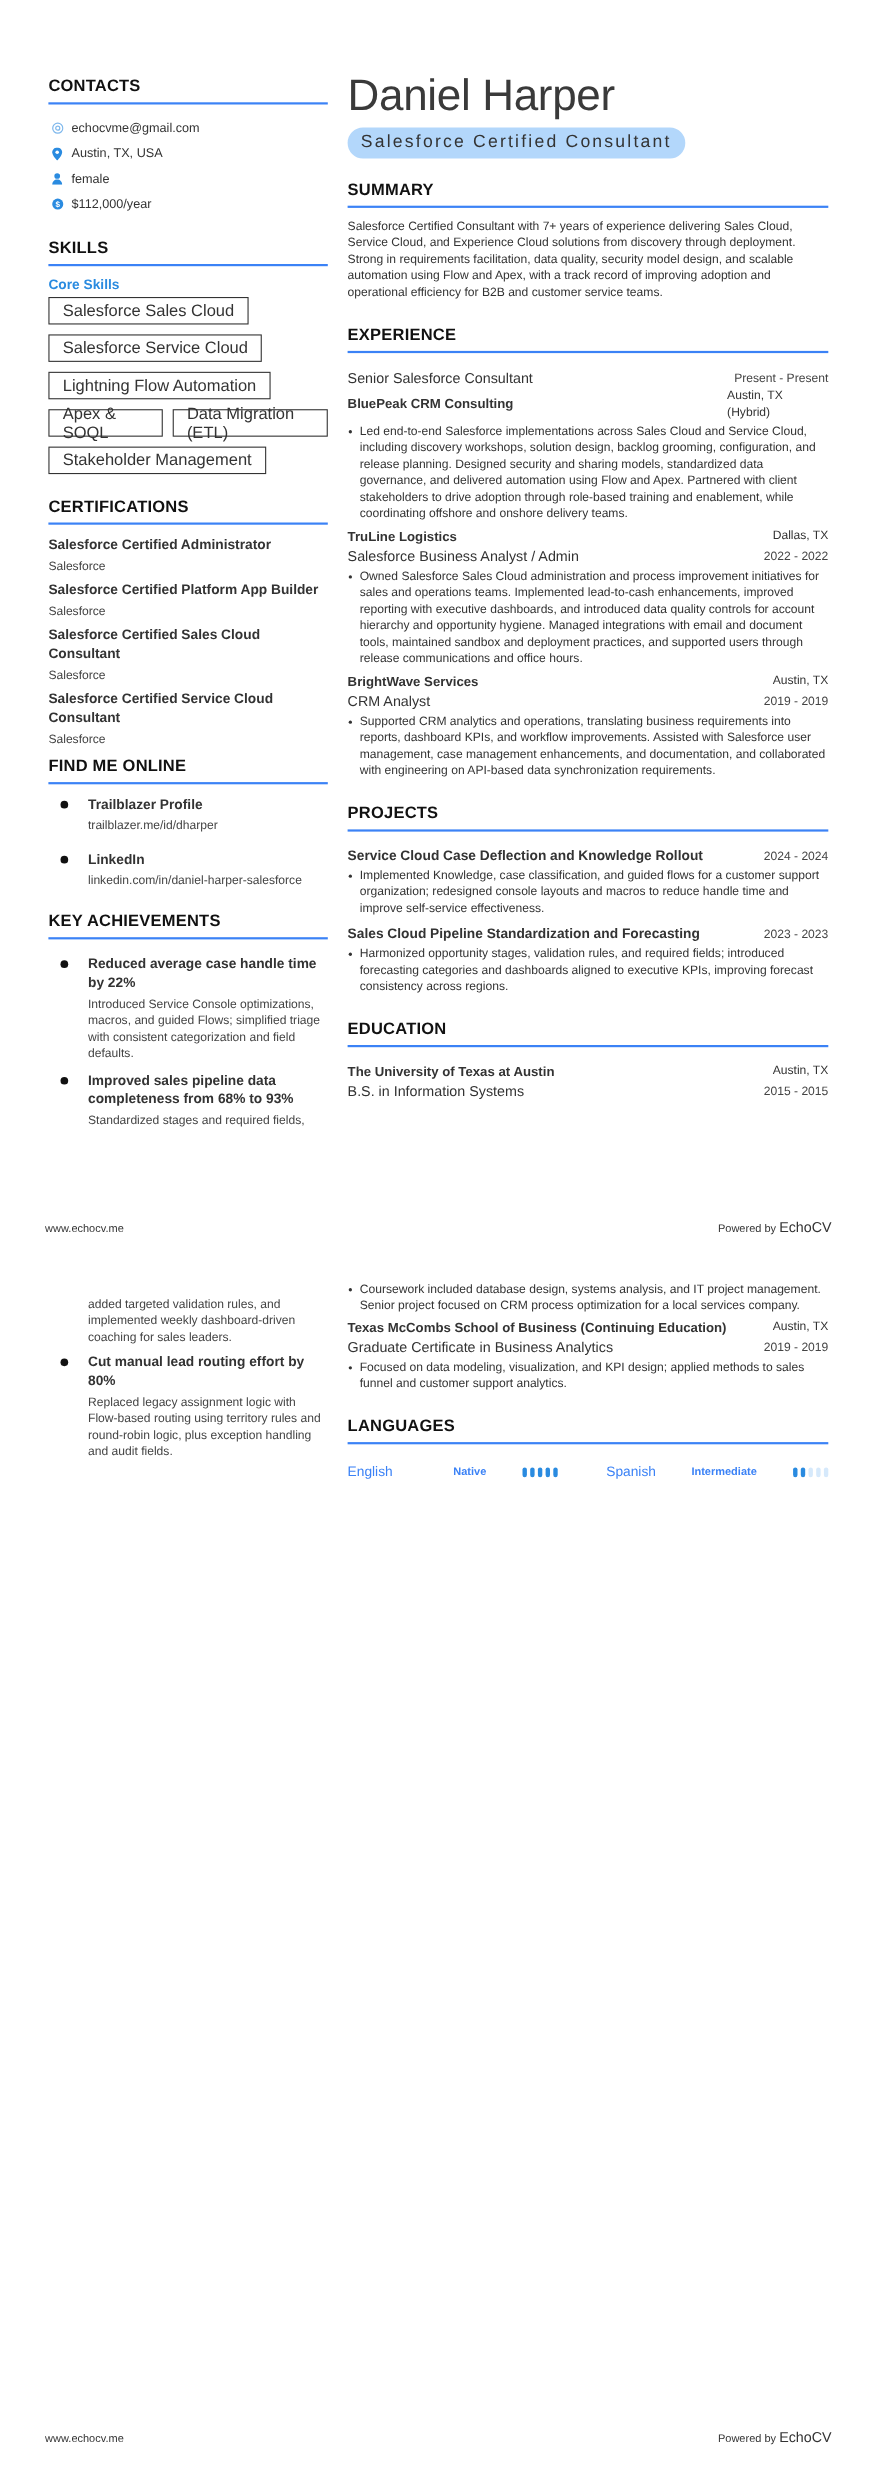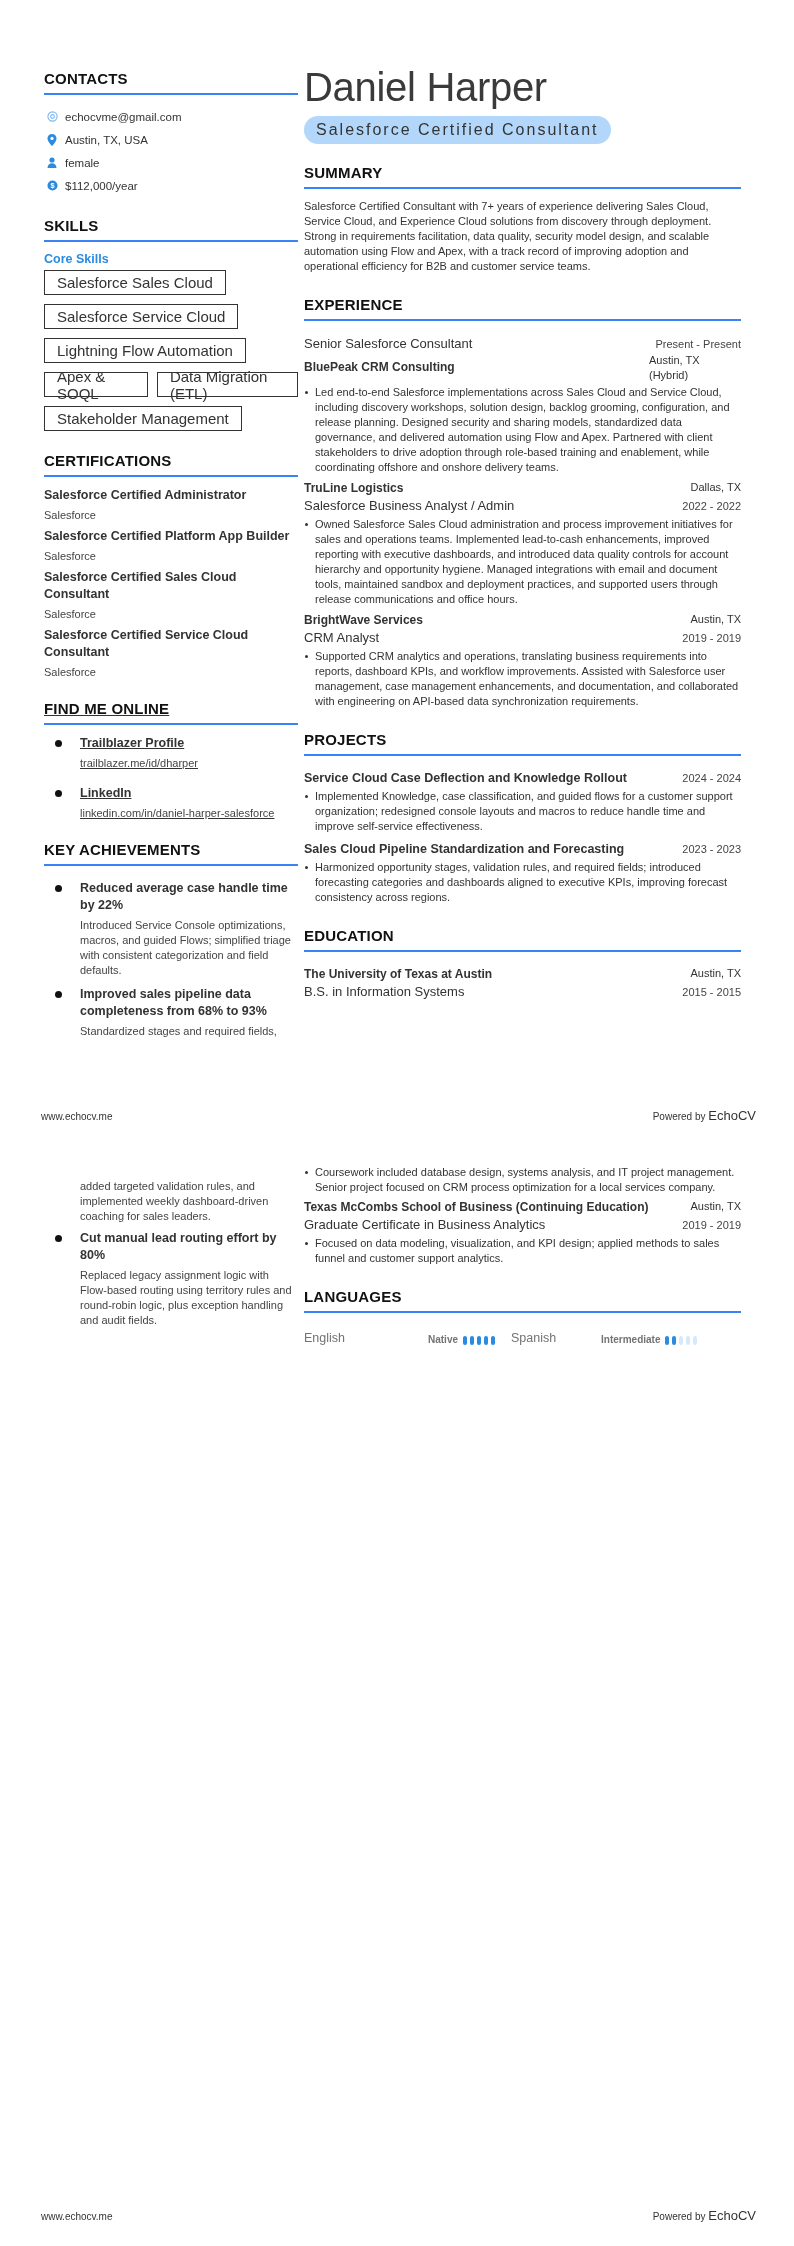--- a/index.html
+++ b/index.html
@@ -2,21 +2,21 @@
 <html><head>
 <meta charset="utf-8">
 <style>
   * { box-sizing: border-box; margin: 0; padding: 0; }
   html, body { background: #ffffff; }
   body { width: 794px; height: 2246px; position: relative; font-family: "Liberation Sans", "DejaVu Sans", sans-serif; color: #333; }
   .page { position: absolute; left: 0; width: 794px; height: 1123px; overflow: hidden; background: #fff; }
   .page1 { top: 0; }
   .page2 { top: 1123px; }
   .col-left { position: absolute; left: 44px; width: 254px; }
-  .col-right { position: absolute; left: 304px; width: 437px; }
+  .col-right { position: absolute; left: 316px; width: 437px; }
 
   .sec-title { font-weight: 700; font-size: 15px; color: #111; letter-spacing: 0.2px; padding-bottom: 6px; border-bottom: 2px solid #3b82f6; margin-bottom: 10px; }
 
   
   .contact-row { display: flex; align-items: center; height: 23px; font-size: 11.5px; color: #333; }
   .contact-row .ic { width: 12px; height: 12px; margin-right: 7px; margin-left: 2px; display: inline-flex; align-items: center; justify-content: center; }
 
   
   .skill-sub { color: #2a8be0; font-weight: 700; font-size: 12.5px; margin-bottom: 4px; }
   .tags { display: flex; flex-wrap: wrap; gap: 9px 9px; }
@@ -47,21 +47,21 @@
   .bullets li { position: relative; padding-left: 11px; font-size: 11px; line-height: 15px; color: #333; }
   .bullets li::before { content: ""; position: absolute; left: 1px; top: 6px; width: 3px; height: 3px; border-radius: 50%; background: #333; }
 
   .proj-head { display: flex; justify-content: space-between; align-items: baseline; }
   .proj-title { font-weight: 700; font-size: 12.5px; color: #333; line-height: 17px; }
   .proj-date { font-size: 11px; color: #444; }
 
   .footer { position: absolute; left: 41px; right: 38px; display: flex; justify-content: space-between; align-items: baseline; font-size: 10px; color: #333; }
   .footer .brand { font-size: 13px; color: #333; }
 
-  .lang-row { display: flex; align-items: flex-end; font-size: 12.5px; color: #737373; }
+  .lang-row { display: flex; align-items: center; font-size: 12.5px; color: #3b82f6; gap: 28px; }
   .lang-name { width: 124px; }
   .lang-level { font-weight: 700; font-size: 10px; margin-right: 5px; }
   .lang-dots { display: flex; gap: 3px; margin-right: 16px; }
   .lang-dot { width: 4px; height: 9px; border-radius: 2px; background: #2a8be0; }
   .lang-dot.off { background: #d6e9fb; }
 </style>
 </head>
 <body>
 
 <div class="page page1">
@@ -136,21 +136,21 @@
       <div>
         <div class="cert-name">Salesforce Certified Sales Cloud Consultant</div>
         <div class="cert-org">Salesforce</div>
       </div>
       <div>
         <div class="cert-name">Salesforce Certified Service Cloud Consultant</div>
         <div class="cert-org">Salesforce</div>
       </div>
     </section>
 
-    <section style="margin-top:20px;text-decoration:underline;">
+    <section style="margin-top:8px;">
       <div class="sec-title">FIND ME ONLINE</div>
       <div class="blist-item">
         <span class="dot"></span>
         <div class="blist-title">Trailblazer Profile</div>
         <div class="blist-sub">trailblazer.me/id/dharper</div>
       </div>
       <div class="blist-item" style="margin-top:14px;">
         <span class="dot"></span>
         <div class="blist-title">LinkedIn</div>
         <div class="blist-sub">linkedin.com/in/daniel-harper-salesforce</div>

